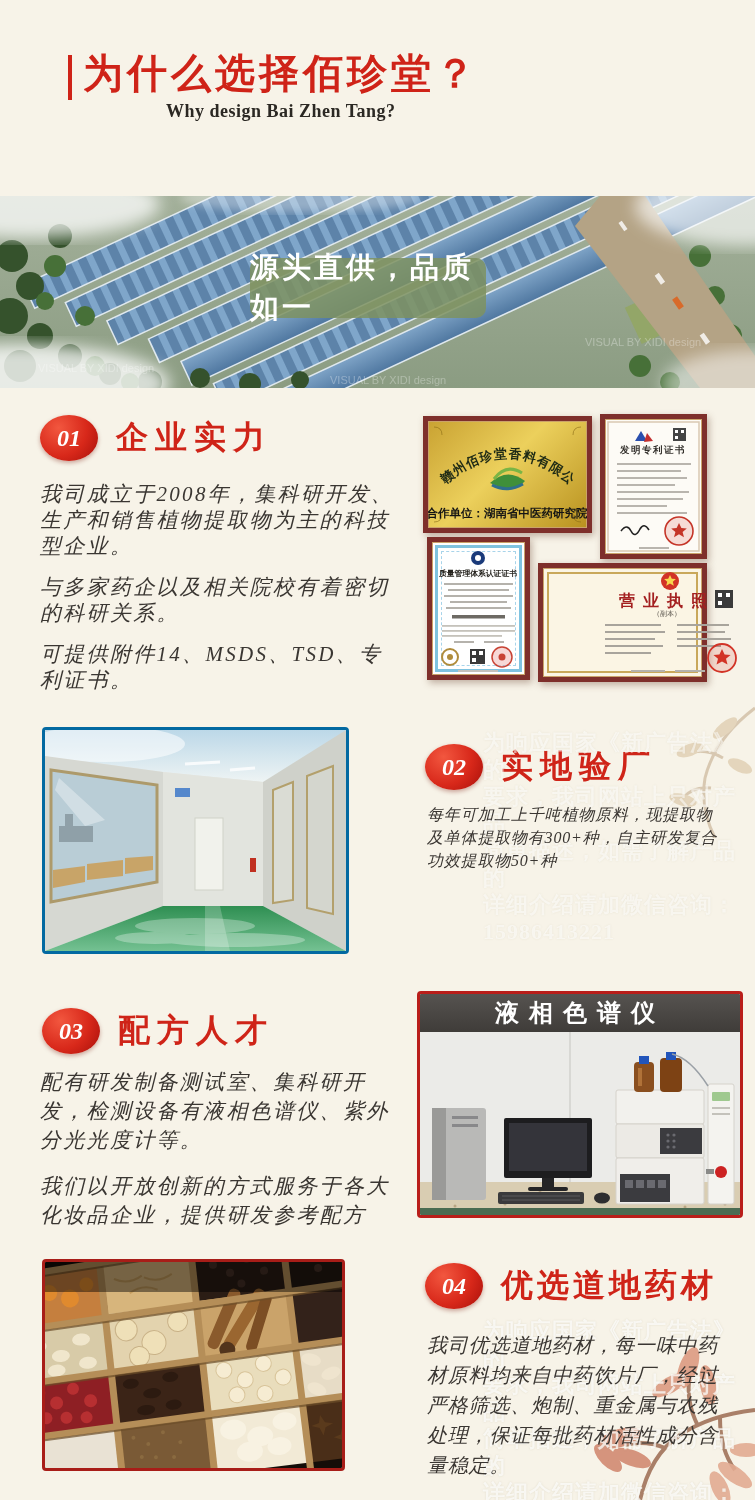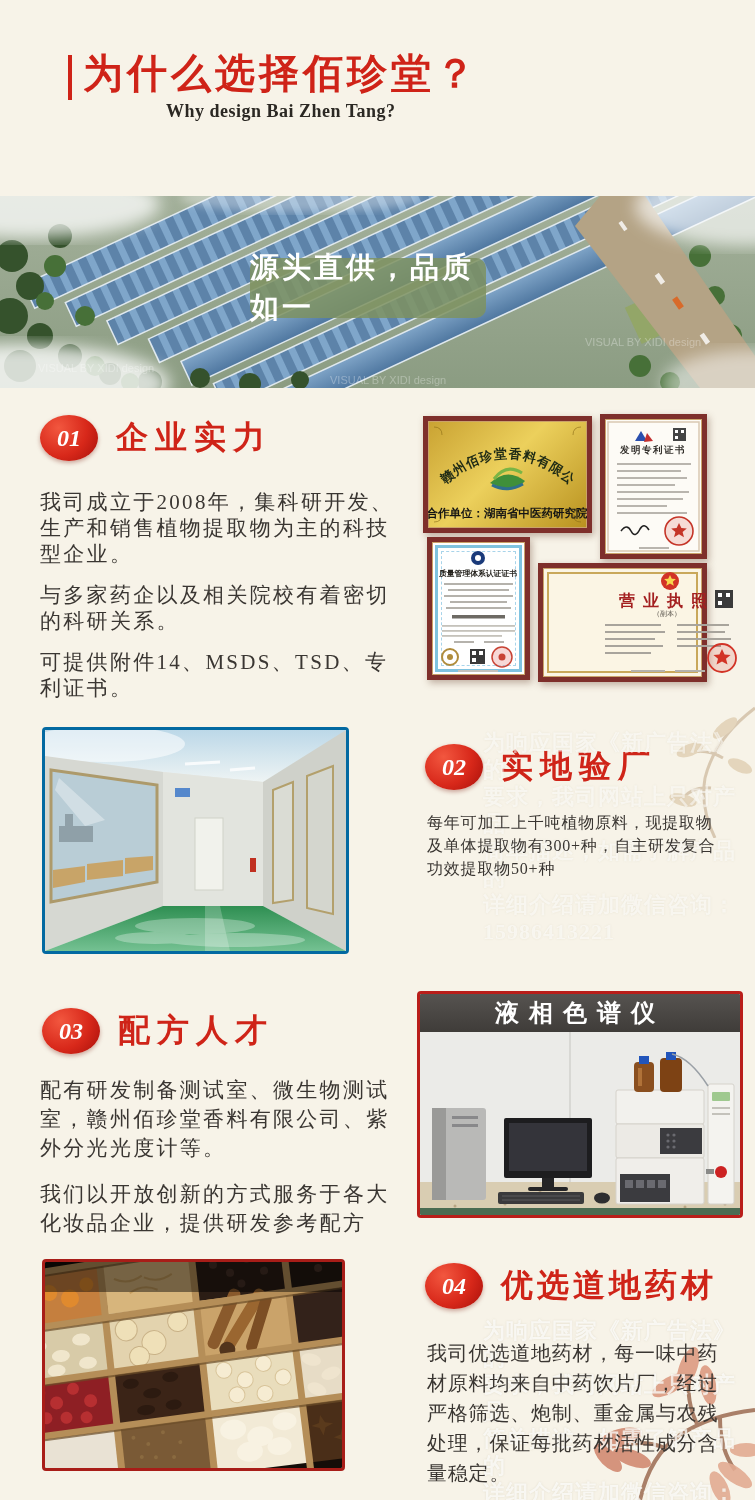--- a/index.html
+++ b/index.html
@@ -17,21 +17,21 @@
   .slogan{position:absolute;left:250px;top:62px;width:236px;height:60px;background:rgba(126,146,96,.85);border-radius:10px;display:flex;align-items:center;justify-content:center;color:#fff;font-size:29px;font-weight:700;letter-spacing:3px;}
 
   
   .sec-head{position:absolute;display:flex;align-items:center;gap:18px;}
   .num-badge{width:58px;height:46px;border-radius:50%;background:radial-gradient(circle at 32% 28%,#f2573f,#d8281a 55%,#a60f0a);color:#fff;display:flex;align-items:center;justify-content:center;font-size:24px;font-weight:700;font-style:italic;box-shadow:0 2px 4px rgba(120,20,10,.35);}
   .sec-title{font-size:32px;font-weight:700;color:#cf2418;letter-spacing:7px;white-space:nowrap;}
   .sec-title.tight{letter-spacing:4px;}
 
   
   .copy{position:absolute;color:#3a3632;z-index:2;}
-  .copy p{margin:12px 0 15px 0;}
+  .copy p{margin:4px 0 15px 0;font-style:italic;}
   .c1{left:40px;top:477px;width:358px;font-size:21px;letter-spacing:2.3px;line-height:26px;}
   .c2{left:427px;top:799px;width:298px;font-size:16px;letter-spacing:.8px;line-height:23px;}
   .c3{left:40px;top:1064px;width:362px;font-size:21px;letter-spacing:2.3px;line-height:29px;}
   .c3 p{margin-bottom:17px;}
   .c4{left:427px;top:1326px;width:292px;font-size:20px;letter-spacing:.8px;line-height:30px;}
 
   
   .photo{position:absolute;box-sizing:border-box;border:3px solid #0369a1;border-radius:4px;overflow:hidden;background:#ddd;}
   .ph-corridor{left:42px;top:727px;width:307px;height:227px;}
   .ph-hplc{left:417px;top:991px;width:326px;height:227px;border-color:#b91e1a;}
@@ -404,21 +404,21 @@
   </div>
   <div class="copy c2">
     <p>每年可加工上千吨植物原料，现提取物及单体提取物有300+种，自主研发复合功效提取物50+种</p>
   </div>
 
   <div class="sec-head" style="left:42px;top:1008px;">
     <div class="num-badge">03</div>
     <div class="sec-title">配方人才</div>
   </div>
   <div class="copy c3">
-    <p>配有研发制备测试室、微生物测试室，赣州佰珍堂香料有限公司、紫外分光光度计等。</p>
+    <p>配有研发制备测试室、集科研开发，检测设备有液相色谱仪、紫外分光光度计等。</p>
     <p>我们以开放创新的方式服务于各大化妆品企业，提供研发参考配方</p>
   </div>
 
   <div class="photo ph-hplc">
     <div class="hplc-head">
       <span>液相色谱仪</span>
     </div>
     <svg width="320" height="183" viewBox="0 0 320 183">
       <rect width="320" height="183" fill="#ebebe8"></rect>
       <line x1="150" y1="0" x2="150" y2="150" stroke="#d8d8d4" stroke-width="2"></line>

